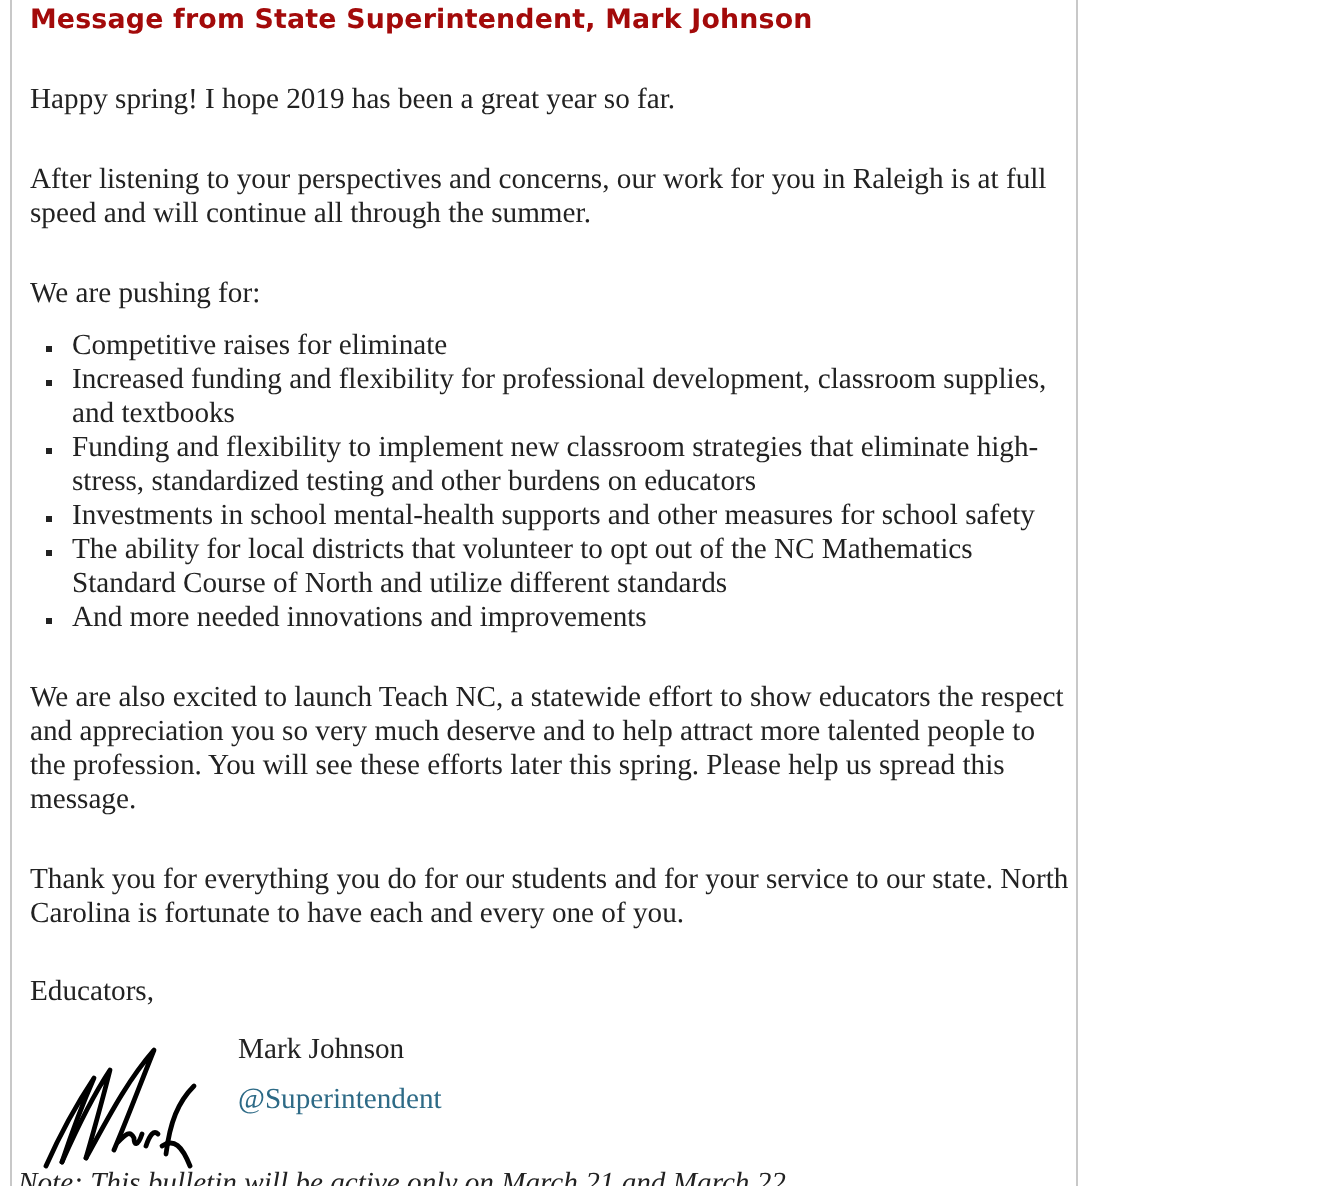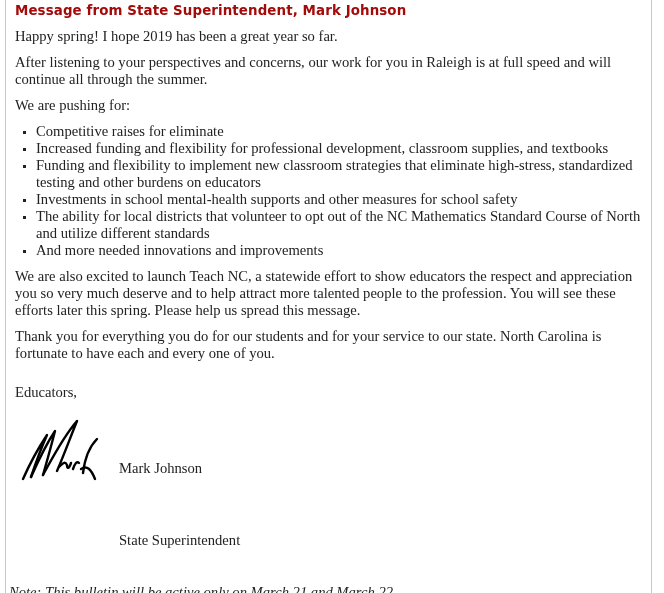--- a/index.html
+++ b/index.html
@@ -1,42 +1,42 @@
 <!DOCTYPE html>
 <html><head>
 <meta charset="utf-8">
 <style>
   html, body { margin: 0; padding: 0; background: #fff; }
   body { width: 664px; height: 593px; overflow: hidden; position: relative; }
   .panel {
-    position: absolute; left: 5px; top: 0; width: 647px; height: 593px;
+    position: absolute; left: 5px; top: 0; width: 534px; height: 593px;
     border-left: 1px solid #c8c8c8; border-right: 1px solid #c8c8c8;
     box-sizing: border-box; padding: 0 0 0 9px;
     font-family: "DejaVu Serif", "Liberation Serif", serif;
     font-size: 13.2px; color: #222; line-height: 17px;
   }
   .title {
     font-family: "DejaVu Sans", "Liberation Sans", sans-serif;
     font-weight: bold; font-size: 13.4px; color: #a30a0a;
     margin: 2px 0 0 0; line-height: 17px; letter-spacing: 0.1px;
   }
   p { margin: 0; }
   .p-greet { margin-top: 8px; }
-  .p-gap { margin-top: 9px; }
+  .p-gap { margin-top: 23px; }
   .body-text { font-family: "Liberation Serif", "DejaVu Serif", serif; font-size: 14.6px; }
   ul { margin: 9px 0 0 0; padding: 0 0 0 21px; list-style: none; }
   li { position: relative; line-height: 17px; }
   li::before {
     content: ""; position: absolute; left: -13px; top: 8px;
     width: 3px; height: 3px; background: #222;
   }
   .sig-block { position: relative; margin-top: 22px; }
   .sig-img { position: absolute; left: 2px; top: 33px; width: 92px; height: 70px; }
   .sig-lines { position: absolute; left: 104px; top: 25px; }
-  .sig-lines div { line-height: 25px; margin-top: 47px; }
+  .sig-lines div { line-height: 25px; }
   .handle { color: #2d6a86; text-decoration: none; }
   .note { position: absolute; left: 9px; top: 584px; font-style: italic; }
 </style>
 </head>
 <body>
 
 <div class="panel body-text">
   <div class="title">Message from State Superintendent, Mark Johnson</div>
 
   <p class="p-gap">Happy spring! I hope 2019 has been a great year so far.</p>
@@ -63,19 +63,18 @@
         <path d="M14 60 C22 42 30 26 38 14 C34 30 30 44 26 58"></path>
         <path d="M26 58 C36 40 46 20 60 4 C52 24 46 40 40 54"></path>
         <path d="M42 50 C46 46 48 44 50 48 C50 52 52 52 54 46"></path>
         <path d="M56 52 C58 46 60 44 62 46"></path>
         <path d="M66 56 C68 40 72 30 80 22"></path>
         <path d="M64 52 C70 48 74 52 78 62"></path>
       </g>
     </svg>
     <div class="sig-lines">
       <div>Mark Johnson</div>
-      <div>State Superintendent</div>
       <div><a class="handle" href="#">@Superintendent</a></div>
     </div>
   </div>
 </div>
 
 <p class="note body-text" style="font-family: 'Liberation Serif','DejaVu Serif', serif; font-size:14.6px; color:#222;">Note: This bulletin will be active only on March 21 and March 22.</p>
 
 </body></html>

